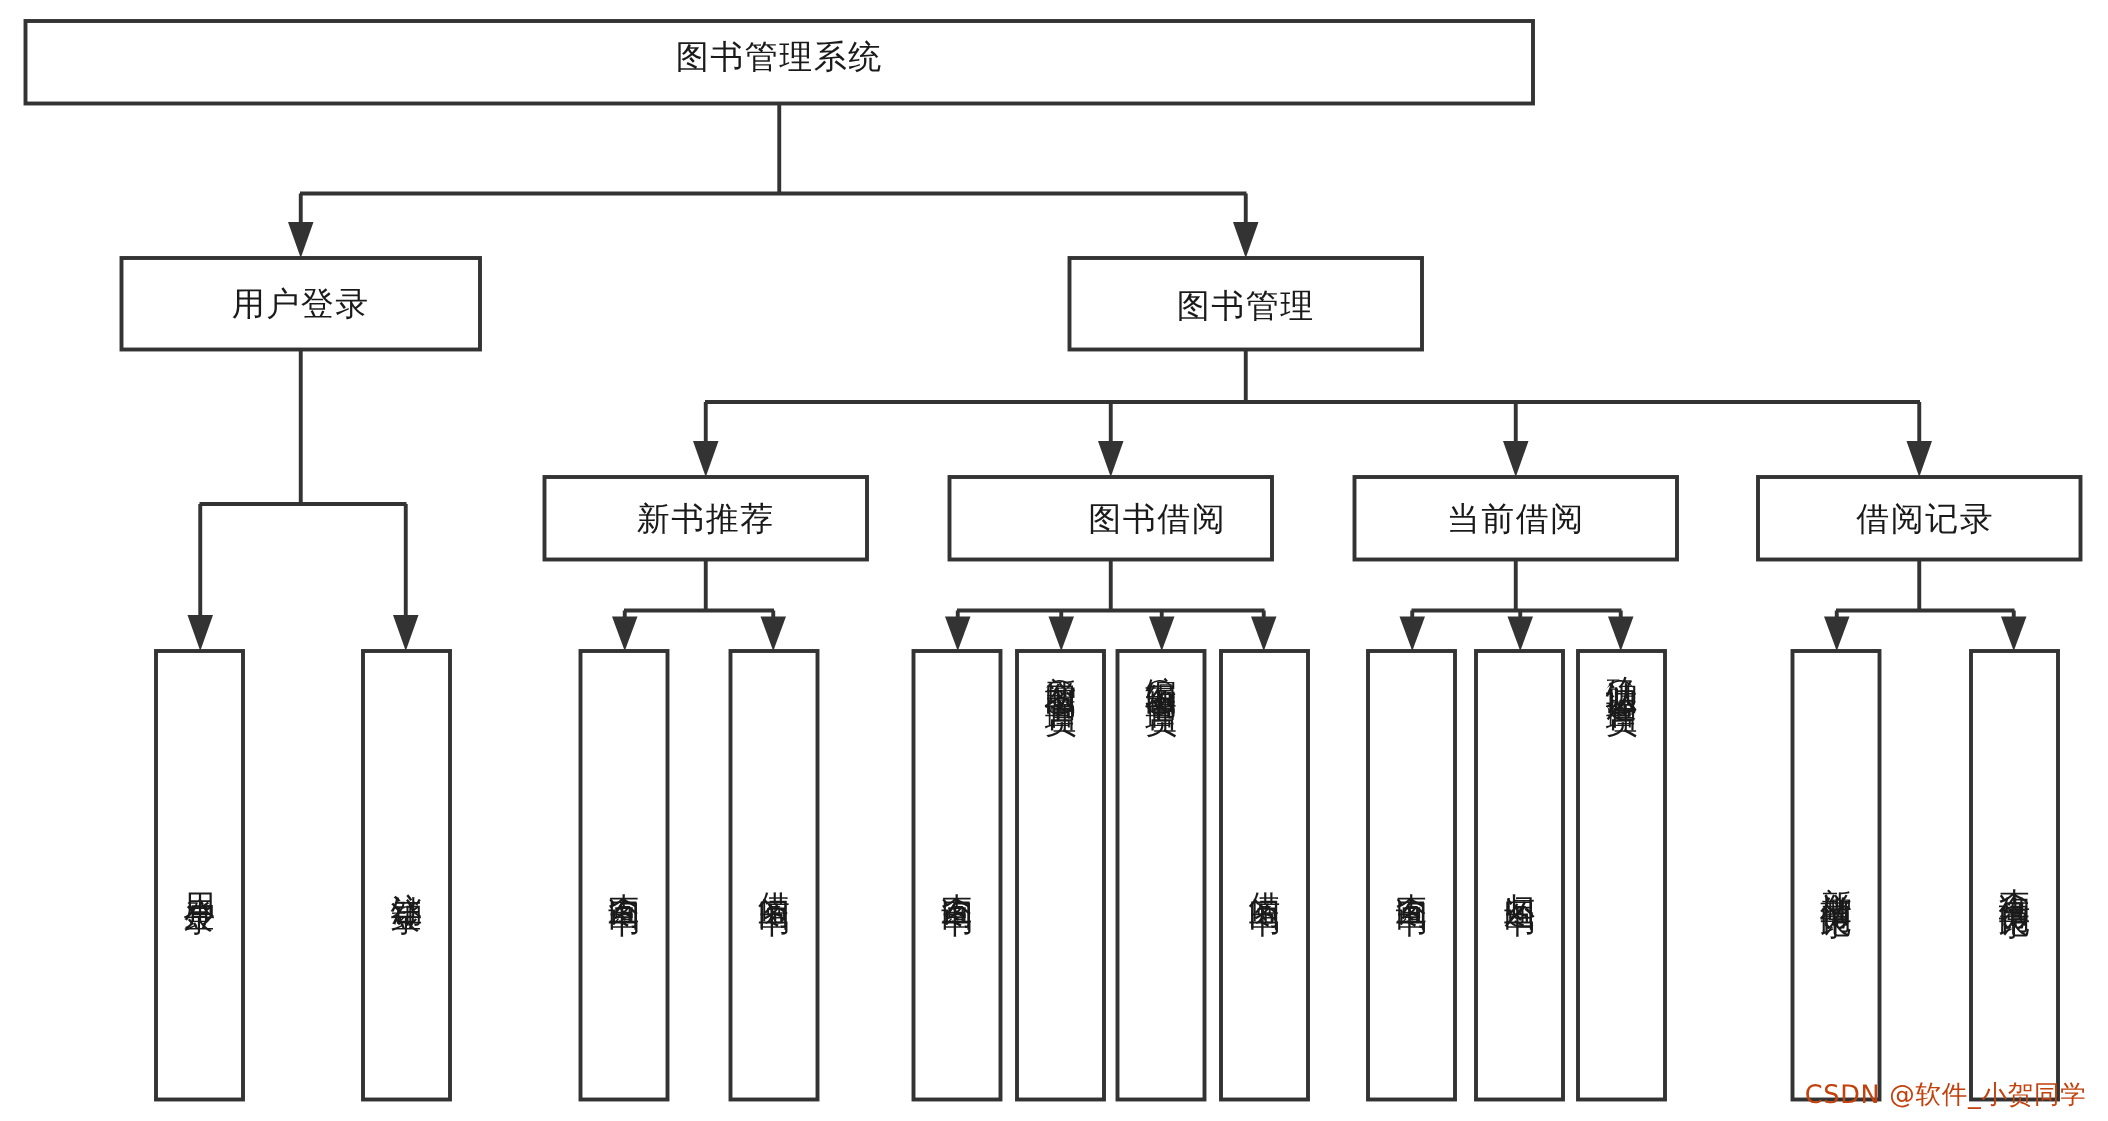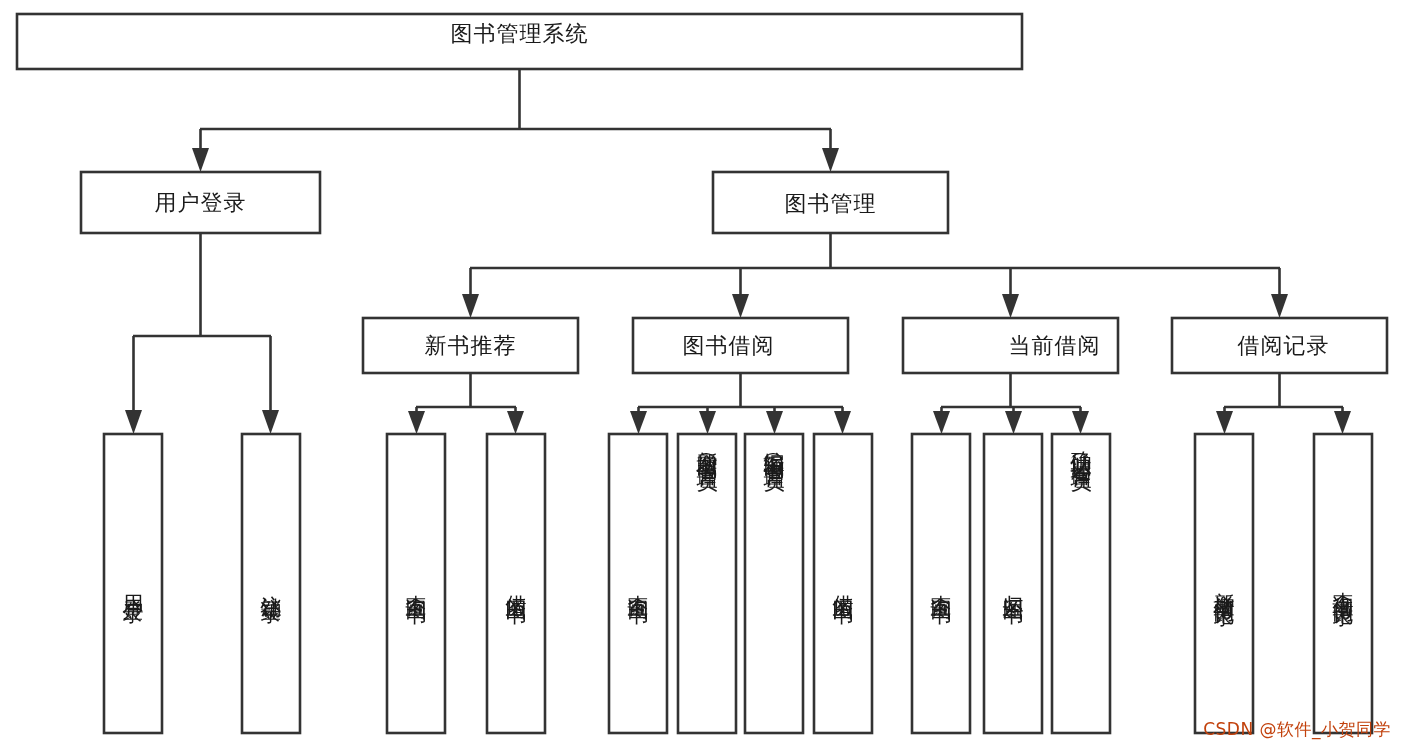--- a/index.html
+++ b/index.html
@@ -183,38 +183,38 @@
     <g>
       <path class="connector" d="M 1279.5 373 L 1279.5 407"></path>
       <path class="connector" d="M 1224 407 L 1343 407"></path>
       <path class="connector" d="M 1224.5 407 L 1224.5 419"></path>
       <path class="connector" d="M 1342.5 407 L 1342.5 419"></path>
       <polygon class="arrow-head" points="1224.5,434 1216,411 1233,411"></polygon>
       <polygon class="arrow-head" points="1342.5,434 1334,411 1351,411"></polygon>
     </g>
   </svg>
 
-  <div class="hlabel-wrap" style="left:17px; top:14px; width:1005px; height:39px;">
+  <div class="hlabel-wrap" style="left:17px; top:14px; width:1005px; height:39px;align-items:flex-end;">
     <span class="hlabel-text">图书管理系统</span>
   </div>
 
   <div class="hlabel-wrap" style="left:81px; top:172px; width:239px; height:61px;">
     <span class="hlabel-text">用户登录</span>
   </div>
   <div class="hlabel-wrap" style="left:713px; top:172px; width:235px; height:64px;">
     <span class="hlabel-text">图书管理</span>
   </div>
 
   <div class="hlabel-wrap" style="left:363px; top:318px; width:215px; height:55px;">
     <span class="hlabel-text">新书推荐</span>
   </div>
-  <div class="hlabel-wrap" style="left:607px; top:318px; width:243px; height:55px;">
+  <div class="hlabel-wrap" style="left:650px; top:318px; width:243px; height:55px;">
     <span class="hlabel-text">图书借阅</span>
   </div>
-  <div class="hlabel-wrap" style="left:947px; top:318px; width:215px; height:55px;">
+  <div class="hlabel-wrap" style="left:903px; top:318px; width:215px; height:55px;">
     <span class="hlabel-text">当前借阅</span>
   </div>
   <div class="hlabel-wrap" style="left:1176px; top:318px; width:215px; height:55px;">
     <span class="hlabel-text">借阅记录</span>
   </div>
 
   <div class="vlabel-wrap" style="left:104px; top:434px; width:58px; height:299px;">
     <span class="vlabel-text">用户登录</span>
   </div>
   <div class="vlabel-wrap" style="left:242px; top:434px; width:58px; height:299px;">

